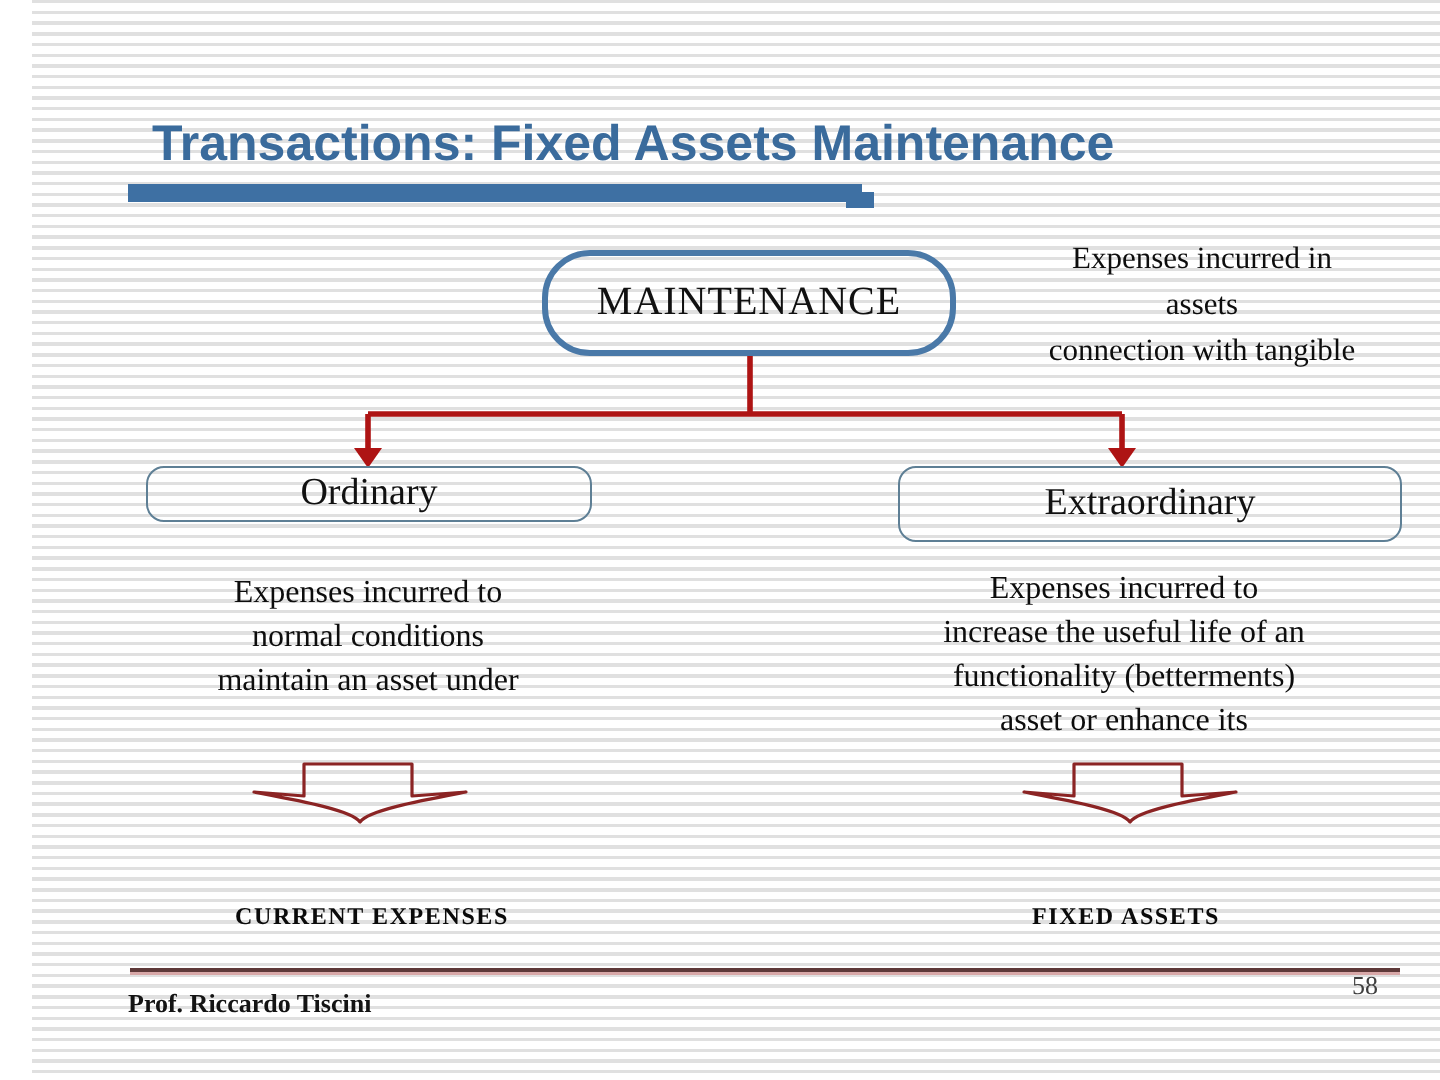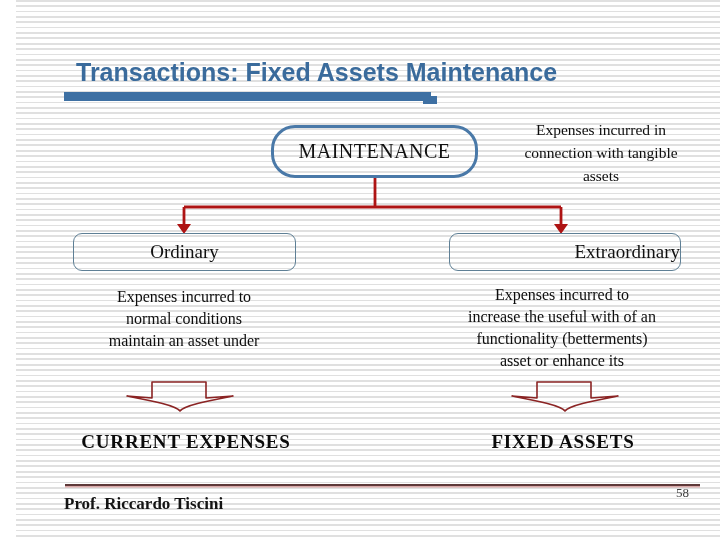--- a/index.html
+++ b/index.html
@@ -43,48 +43,48 @@
   }
   .box-root{
     left:255px;top:125px;width:207px;height:53px;
     border:3px solid var(--box_border_root);border-radius:24px;
     font-size:20px;letter-spacing:0.5px;
   }
   .box-child{
     border:1.5px solid var(--box_border_child);border-radius:9px;
     font-size:19px;
   }
-  .box-ordinary{left:57px;top:233px;width:223px;height:38px;}
-  .box-extraordinary{left:433px;top:233px;width:232px;height:38px;justify-content:flex-end;}
+  .box-ordinary{left:57px;top:233px;width:223px;height:28px;}
+  .box-extraordinary{left:433px;top:233px;width:252px;height:38px;}
   .itext{
     position:absolute;text-align:center;
     font-size:15.5px;line-height:22px;color:#0d0d0d;
   }
   .note{left:475px;top:118px;width:220px;line-height:23px;}
   .para-left{left:58px;top:286px;width:220px;font-size:16px;}
   .para-right{left:436px;top:284px;width:220px;font-size:16px;}
   .overlay{position:absolute;left:0;top:0;width:720px;height:540px;pointer-events:none;}
   .connector{stroke:var(--connector_red);stroke-width:2.8;fill:none;}
   .arrowhead{fill:var(--connector_red);stroke:none;}
   .blockarrow{stroke:var(--arrow_outline);stroke-width:1.6;fill:none;stroke-linejoin:round;}
   .result{
-    position:absolute;top:431px;width:210px;text-align:center;
-    font-weight:bold;font-size:19px;letter-spacing:0.8px;color:#0b0b0b;
+    position:absolute;top:451px;width:210px;text-align:center;
+    font-weight:bold;font-size:12px;letter-spacing:0.8px;color:#0b0b0b;
     white-space:nowrap;
   }
   .result-left{left:65px;}
   .result-right{left:442px;}
   .footer-rule{
     position:absolute;left:49px;top:484px;width:635px;height:1.5px;
     background:var(--footer_rule_dark);
     box-shadow:0 1.5px 0 var(--footer_rule_light);
   }
   .footer-author{
     position:absolute;left:48px;top:494px;
-    font-weight:bold;font-size:17px;color:#141414;white-space:nowrap;
+    font-weight:bold;font-size:13px;color:#141414;white-space:nowrap;
   }
   .footer-page{
     position:absolute;left:660px;top:485px;font-size:13px;color:var(--page_number);
   }
 </style>
 </head>
 <body>
 
 <div class="slide">
 
@@ -103,41 +103,41 @@
     <path class="blockarrow" id="blockArrowL" d="M136 382 H190 V398 L217 396 C196 400 168 405 164 411 C160 405 132 400 111 396 L136 398 Z"></path>
     <path class="blockarrow" transform="translate(385 0)" d="M136 382 H190 V398 L217 396 C196 400 168 405 164 411 C160 405 132 400 111 396 L136 398 Z"></path>
   </svg>
 
   <div class="box box-root">
     <span>MAINTENANCE</span>
   </div>
 
   <div class="itext note">
     <div>Expenses incurred in</div>
+    <div>assets</div>
     <div>connection with tangible</div>
-    <div>assets</div>
   </div>
 
   <div class="box box-child box-ordinary">
     <span>Ordinary</span>
   </div>
 
   <div class="box box-child box-extraordinary">
     <span>Extraordinary</span>
   </div>
 
   <div class="itext para-left">
     <div>Expenses incurred to</div>
     <div>normal conditions</div>
     <div>maintain an asset under</div>
   </div>
 
   <div class="itext para-right">
     <div>Expenses incurred to</div>
-    <div>increase the useful with of an</div>
+    <div>increase the useful life of an</div>
     <div>functionality (betterments)</div>
     <div>asset or enhance its</div>
   </div>
 
   <div class="result result-left">CURRENT EXPENSES</div>
   <div class="result result-right">FIXED ASSETS</div>
 
   <div class="footer-rule"></div>
   <div class="footer-author">Prof. Riccardo Tiscini</div>
   <div class="footer-page">58</div>

